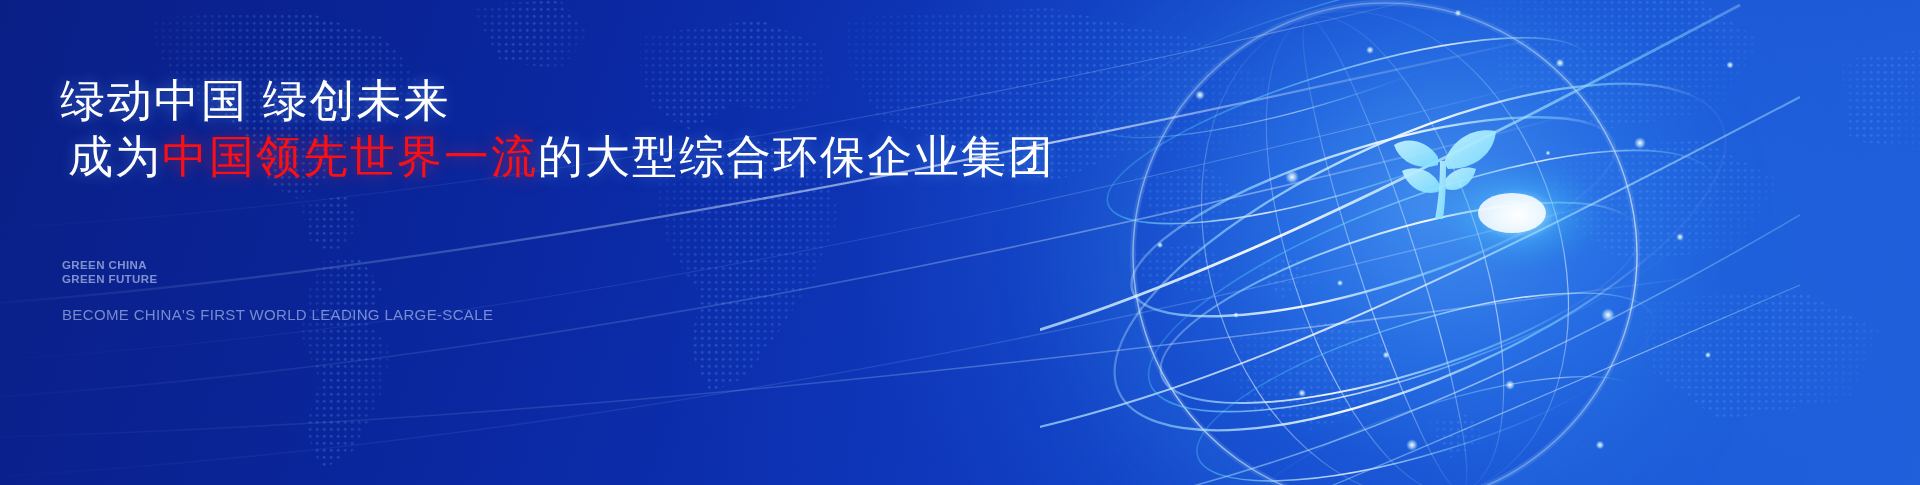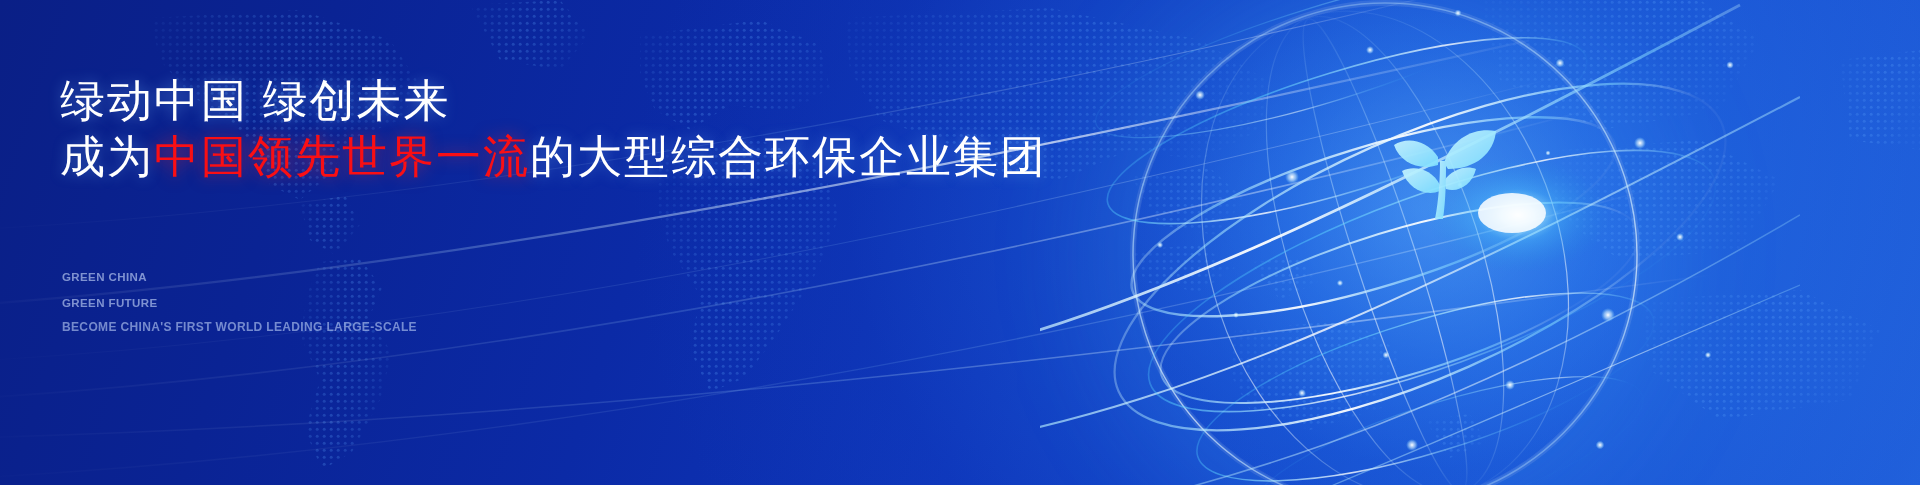--- a/index.html
+++ b/index.html
@@ -84,21 +84,21 @@
     font-size: 45px;
     line-height: 1;
     color: #ffffff;
     letter-spacing: 2px;
     white-space: nowrap;
     text-shadow: 0 0 14px rgba(120,190,255,0.45);
   }
   .headline-2 {
     position: absolute;
     top: 134px;
-    left: 0;
+    left: 8px;
     font-size: 45px;
     line-height: 1;
     letter-spacing: 2px;
     white-space: nowrap;
     color: #ffffff;
     text-shadow: 0 0 14px rgba(120,190,255,0.40);
   }
   .headline-2 .accent {
     color: #fa0f14;
     text-shadow: 0 0 16px rgba(255,40,40,0.50);
@@ -112,28 +112,28 @@
     font-weight: bold;
     line-height: 14px;
     letter-spacing: 0.4px;
     color: rgba(200,216,250,0.62);
     white-space: nowrap;
   }
   .tagline-en {
     position: absolute;
     top: 308px;
     left: 2px;
-    font-size: 12px;
-    font-weight: bold;
+    font-size: 15px;
+    font-weight: normal;
     line-height: 14px;
     letter-spacing: 0.35px;
     color: rgba(195,213,250,0.58);
     white-space: nowrap;
   }
-  .sub-en div, .tagline-en div { display: block; margin-top: 12px; }
+  .sub-en div, .tagline-en div { display: block; }
 </style>
 </head>
 <body>
 
 <div id="banner">
 
   <div class="dotmap">
     <svg viewBox="0 0 1920 485" xmlns="http://www.w3.org/2000/svg" aria-hidden="true">
       <defs>
         <pattern id="dots" width="7" height="7" patternUnits="userSpaceOnUse">

